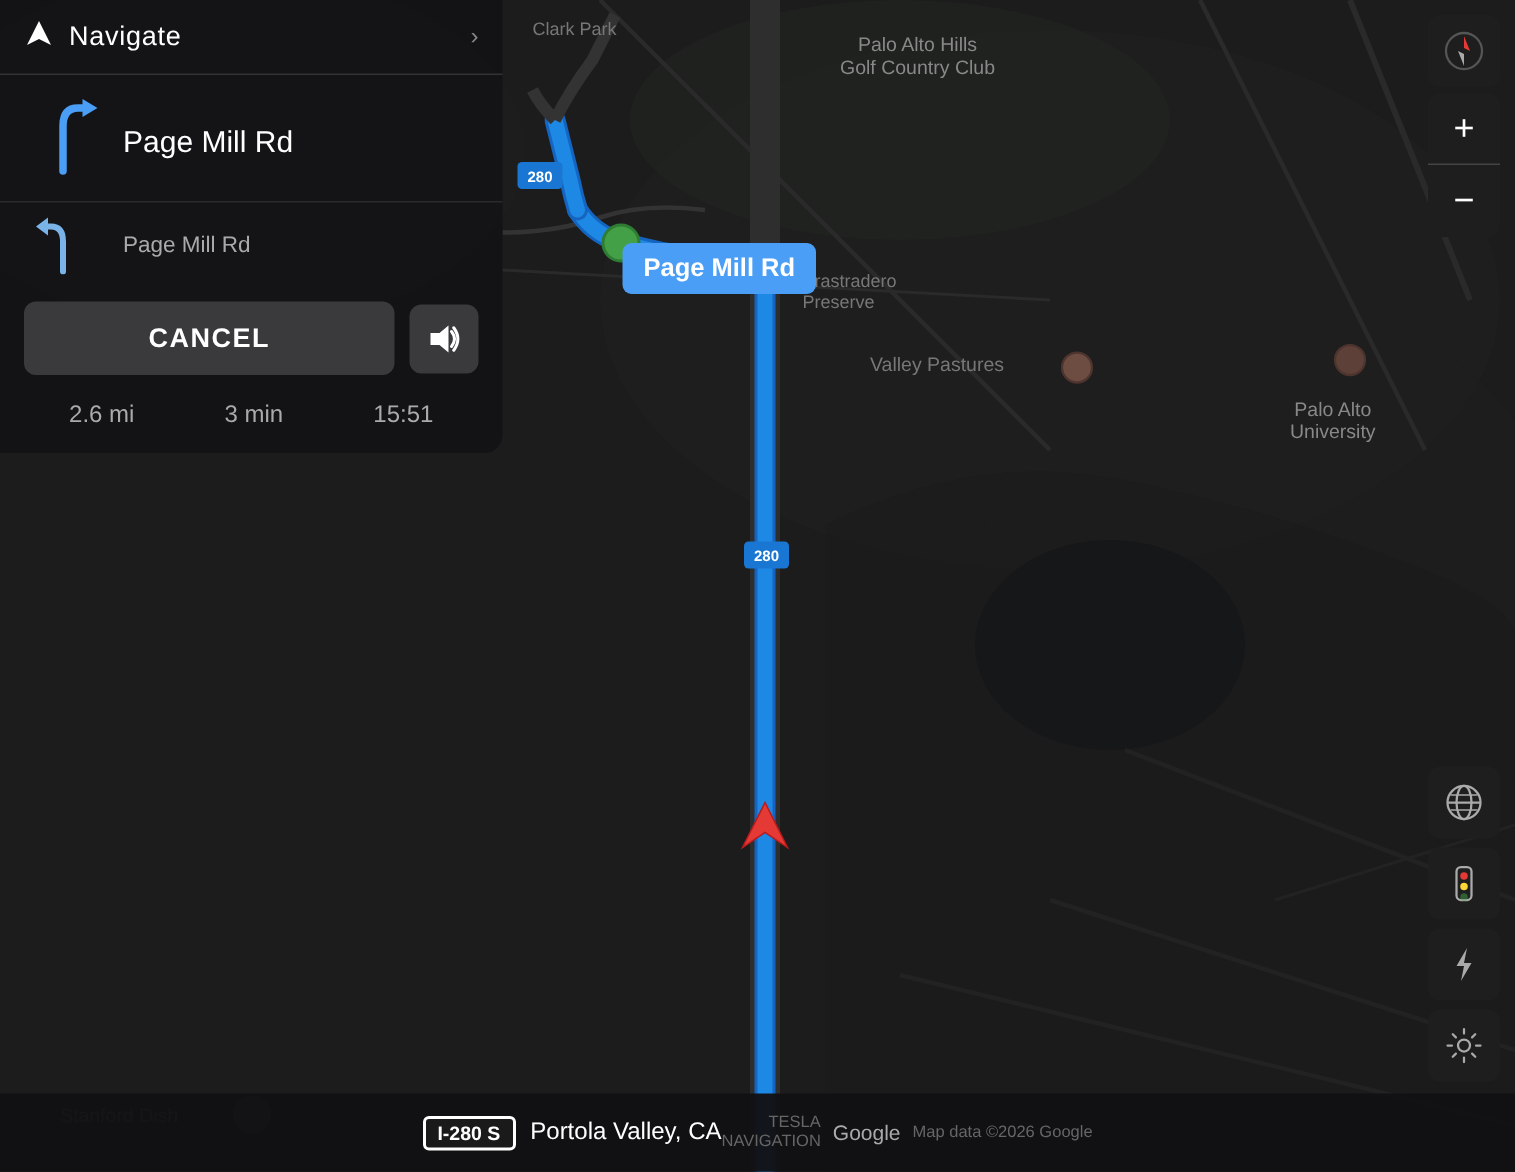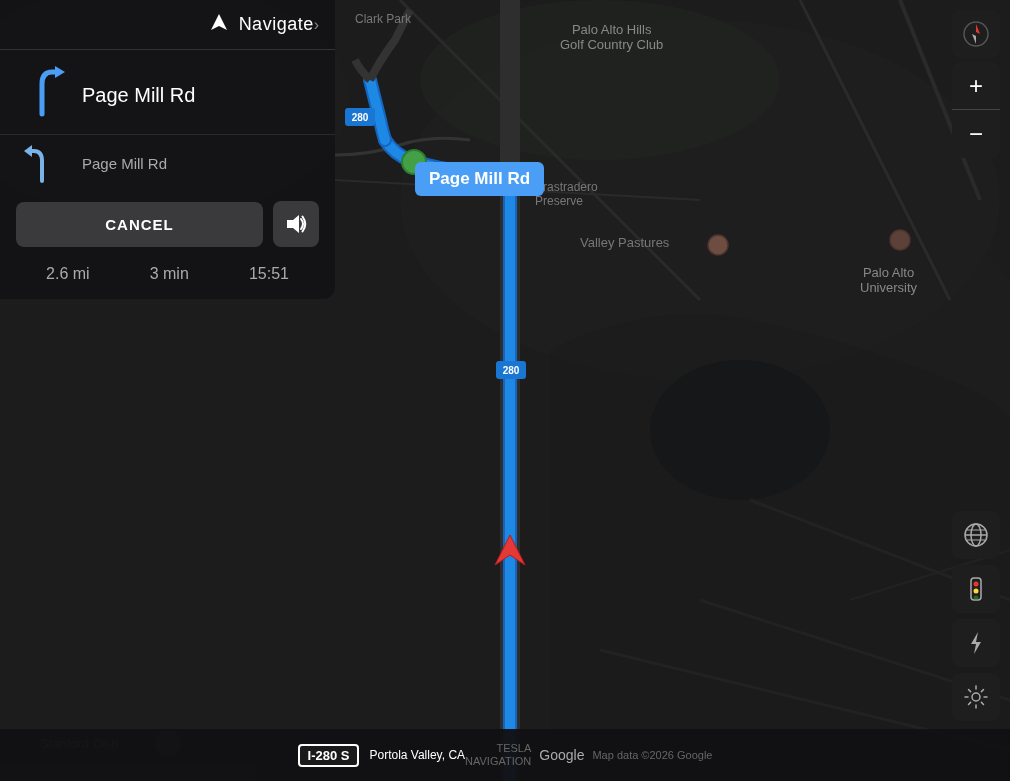--- a/index.html
+++ b/index.html
@@ -28,21 +28,21 @@
       width: 335px;
       background: rgba(20, 20, 22, 0.97);
       border-radius: 0 0 12px 0;
       z-index: 20;
       padding-bottom: 16px;
     }
 
     .nav-header {
       display: flex;
       align-items: center;
-      justify-content: flex-end;
+      justify-content: space-between;
       padding: 12px 16px;
       border-bottom: 1px solid #333;
     }
 
     .nav-header-left {
       display: flex;
       align-items: center;
       gap: 10px;
     }
 
@@ -152,21 +152,21 @@
       padding: 10px 16px;
     }
 
     .cancel-btn {
       flex: 1;
       background: #3a3a3c;
       color: #fff;
       border: none;
       border-radius: 8px;
       padding: 14px 0;
-      font-size: 15px;
+      font-size: 18px;
       font-weight: 700;
       letter-spacing: 1px;
       cursor: pointer;
     }
 
     .sound-btn {
       width: 46px;
       height: 46px;
       background: #3a3a3c;
       border: none;
@@ -269,21 +269,21 @@
       border: 2px solid #fff;
       color: #fff;
       font-size: 13px;
       font-weight: 700;
       padding: 2px 8px;
       border-radius: 4px;
     }
 
     .road-name {
       color: #fff;
-      font-size: 12px;
+      font-size: 16px;
     }
 
     .bottom-right-info {
       display: flex;
       align-items: center;
       gap: 8px;
     }
 
     .tesla-nav-text {
       color: #666;

